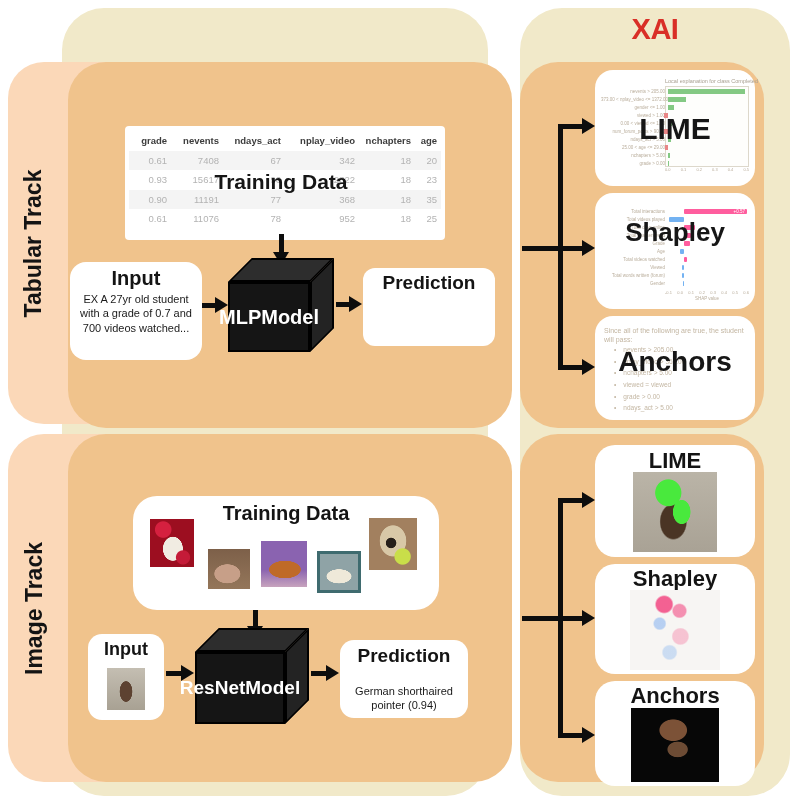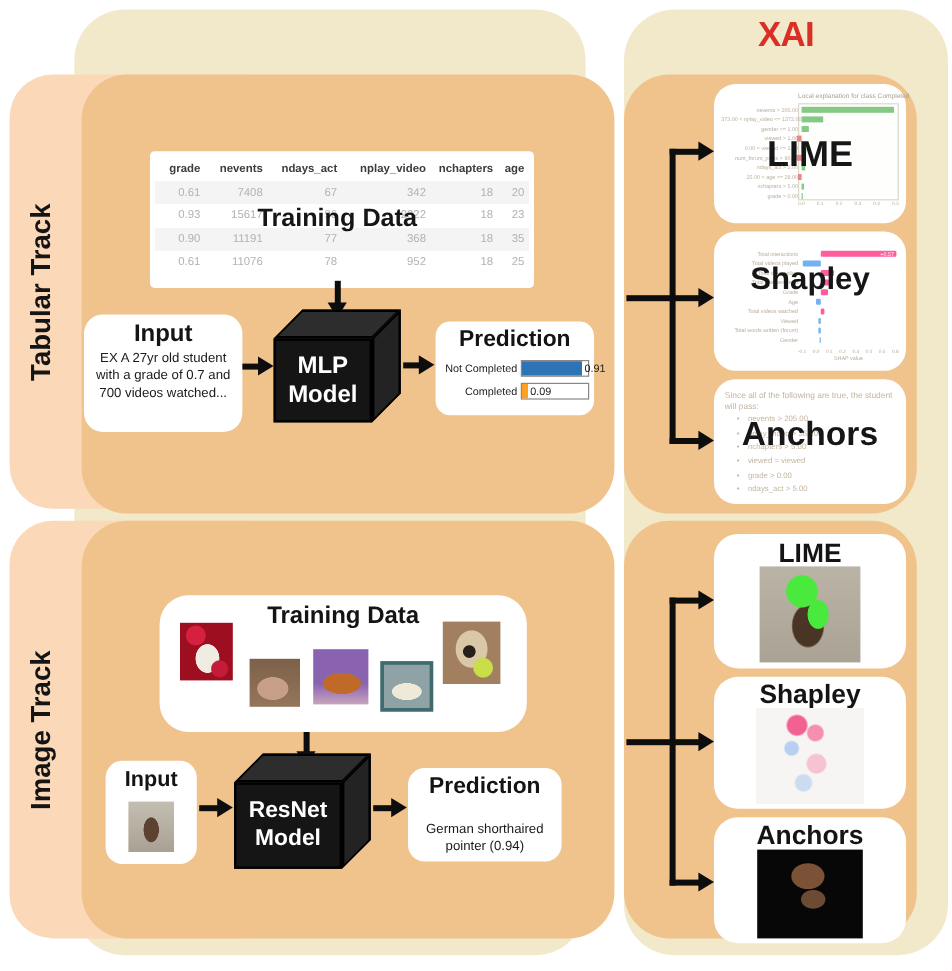--- a/index.html
+++ b/index.html
@@ -19,21 +19,21 @@
   .body-text{position:absolute;text-align:center;color:#1a1a1a;font-size:11px;line-height:1.3;}
   
   .ln{position:absolute;background:#0d0d0d;}
   .ah-r{position:absolute;width:0;height:0;border-top:8px solid transparent;border-bottom:8px solid transparent;border-left:13px solid #0d0d0d;}
   .ah-d{position:absolute;width:0;height:0;border-left:8px solid transparent;border-right:8px solid transparent;border-top:13px solid #0d0d0d;}
   
   .cube{position:absolute;}
   .cube-top{position:absolute;left:12px;top:0;width:var(--w);height:24px;background:#2d2d2d;border:2.5px solid #000;transform:skewX(-45deg);box-sizing:border-box;}
   .cube-side{position:absolute;left:var(--w);top:12px;width:24px;height:var(--h);background:#232323;border:2.5px solid #000;transform:skewY(-45deg);box-sizing:border-box;}
   .cube-front{position:absolute;left:0;top:24px;width:var(--w);height:var(--h);background:#151515;border:2.5px solid #000;box-sizing:border-box;
-              display:flex;flex-direction:column;align-items:center;justify-content:center;color:#fff;font-weight:bold;font-size:20px;line-height:1.2;}
+              display:flex;flex-direction:row;align-items:center;justify-content:center;color:#fff;font-weight:bold;font-size:20px;line-height:1.2;}
   
   .tbl{position:absolute;background:#fff;border-radius:4px;padding:5px 4px;}
   .tbl-row{display:grid;grid-template-columns:40px 52px 62px 74px 56px 26px;height:19.5px;align-items:center;}
   .tbl-row.zebra{background:#f4f4f4;}
   .tbl-head{font-weight:bold;color:#3c3c3c;}
   .tbl-cell{text-align:right;font-size:9.5px;padding-right:2px;color:#b3b3b3;}
   .tbl-head .tbl-cell{color:#3c3c3c;}
   .overlay{position:absolute;text-align:center;font-weight:800;color:#161616;z-index:5;}
   
   .pred-row{display:flex;align-items:center;margin-bottom:5px;}
@@ -155,36 +155,20 @@
       <span>MLP</span>
       <span>Model</span>
     </div>
   </div>
 
   <div class="ln" style="left:336px;top:302px;width:14px;height:5px;"></div>
   <div class="ah-r" style="left:349px;top:296px;"></div>
 
   <div class="wbox" style="left:363px;top:268px;width:132px;height:78px;border-radius:12px;"></div>
   <div class="title" style="left:363px;top:272px;width:132px;font-size:19px;">Prediction</div>
-  <div class="abs" style="left:371px;top:300px;width:120px;">
-      <div class="pred-row">
-     <span class="pred-label">Not Completed</span>
-     <span class="pred-bar">
-       <span class="pred-fill" style="width:91%;background:#2e74b5"></span>
-       <span class="pred-val" style="left:calc(91% + 2px)">0.91</span>
-     </span>
-      </div>
-      <div class="pred-row">
-     <span class="pred-label">Completed</span>
-     <span class="pred-bar">
-       <span class="pred-fill" style="width:9%;background:#ffa020"></span>
-       <span class="pred-val" style="left:calc(9% + 2px)">0.09</span>
-     </span>
-      </div>
-    </div>
 
   <div class="wbox" style="left:595px;top:70px;width:160px;height:116px;"></div>
   <div class="wbox" style="left:595px;top:193px;width:160px;height:116px;"></div>
   <div class="wbox" style="left:595px;top:316px;width:160px;height:104px;"></div>
 
   <div class="ln" style="left:558px;top:124px;width:5px;height:246px;"></div>
   <div class="ln" style="left:558px;top:124px;width:26px;height:5px;"></div>
   <div class="ah-r" style="left:582px;top:118px;"></div>
   <div class="ln" style="left:522px;top:246px;width:62px;height:5px;"></div>
   <div class="ah-r" style="left:582px;top:240px;"></div>

